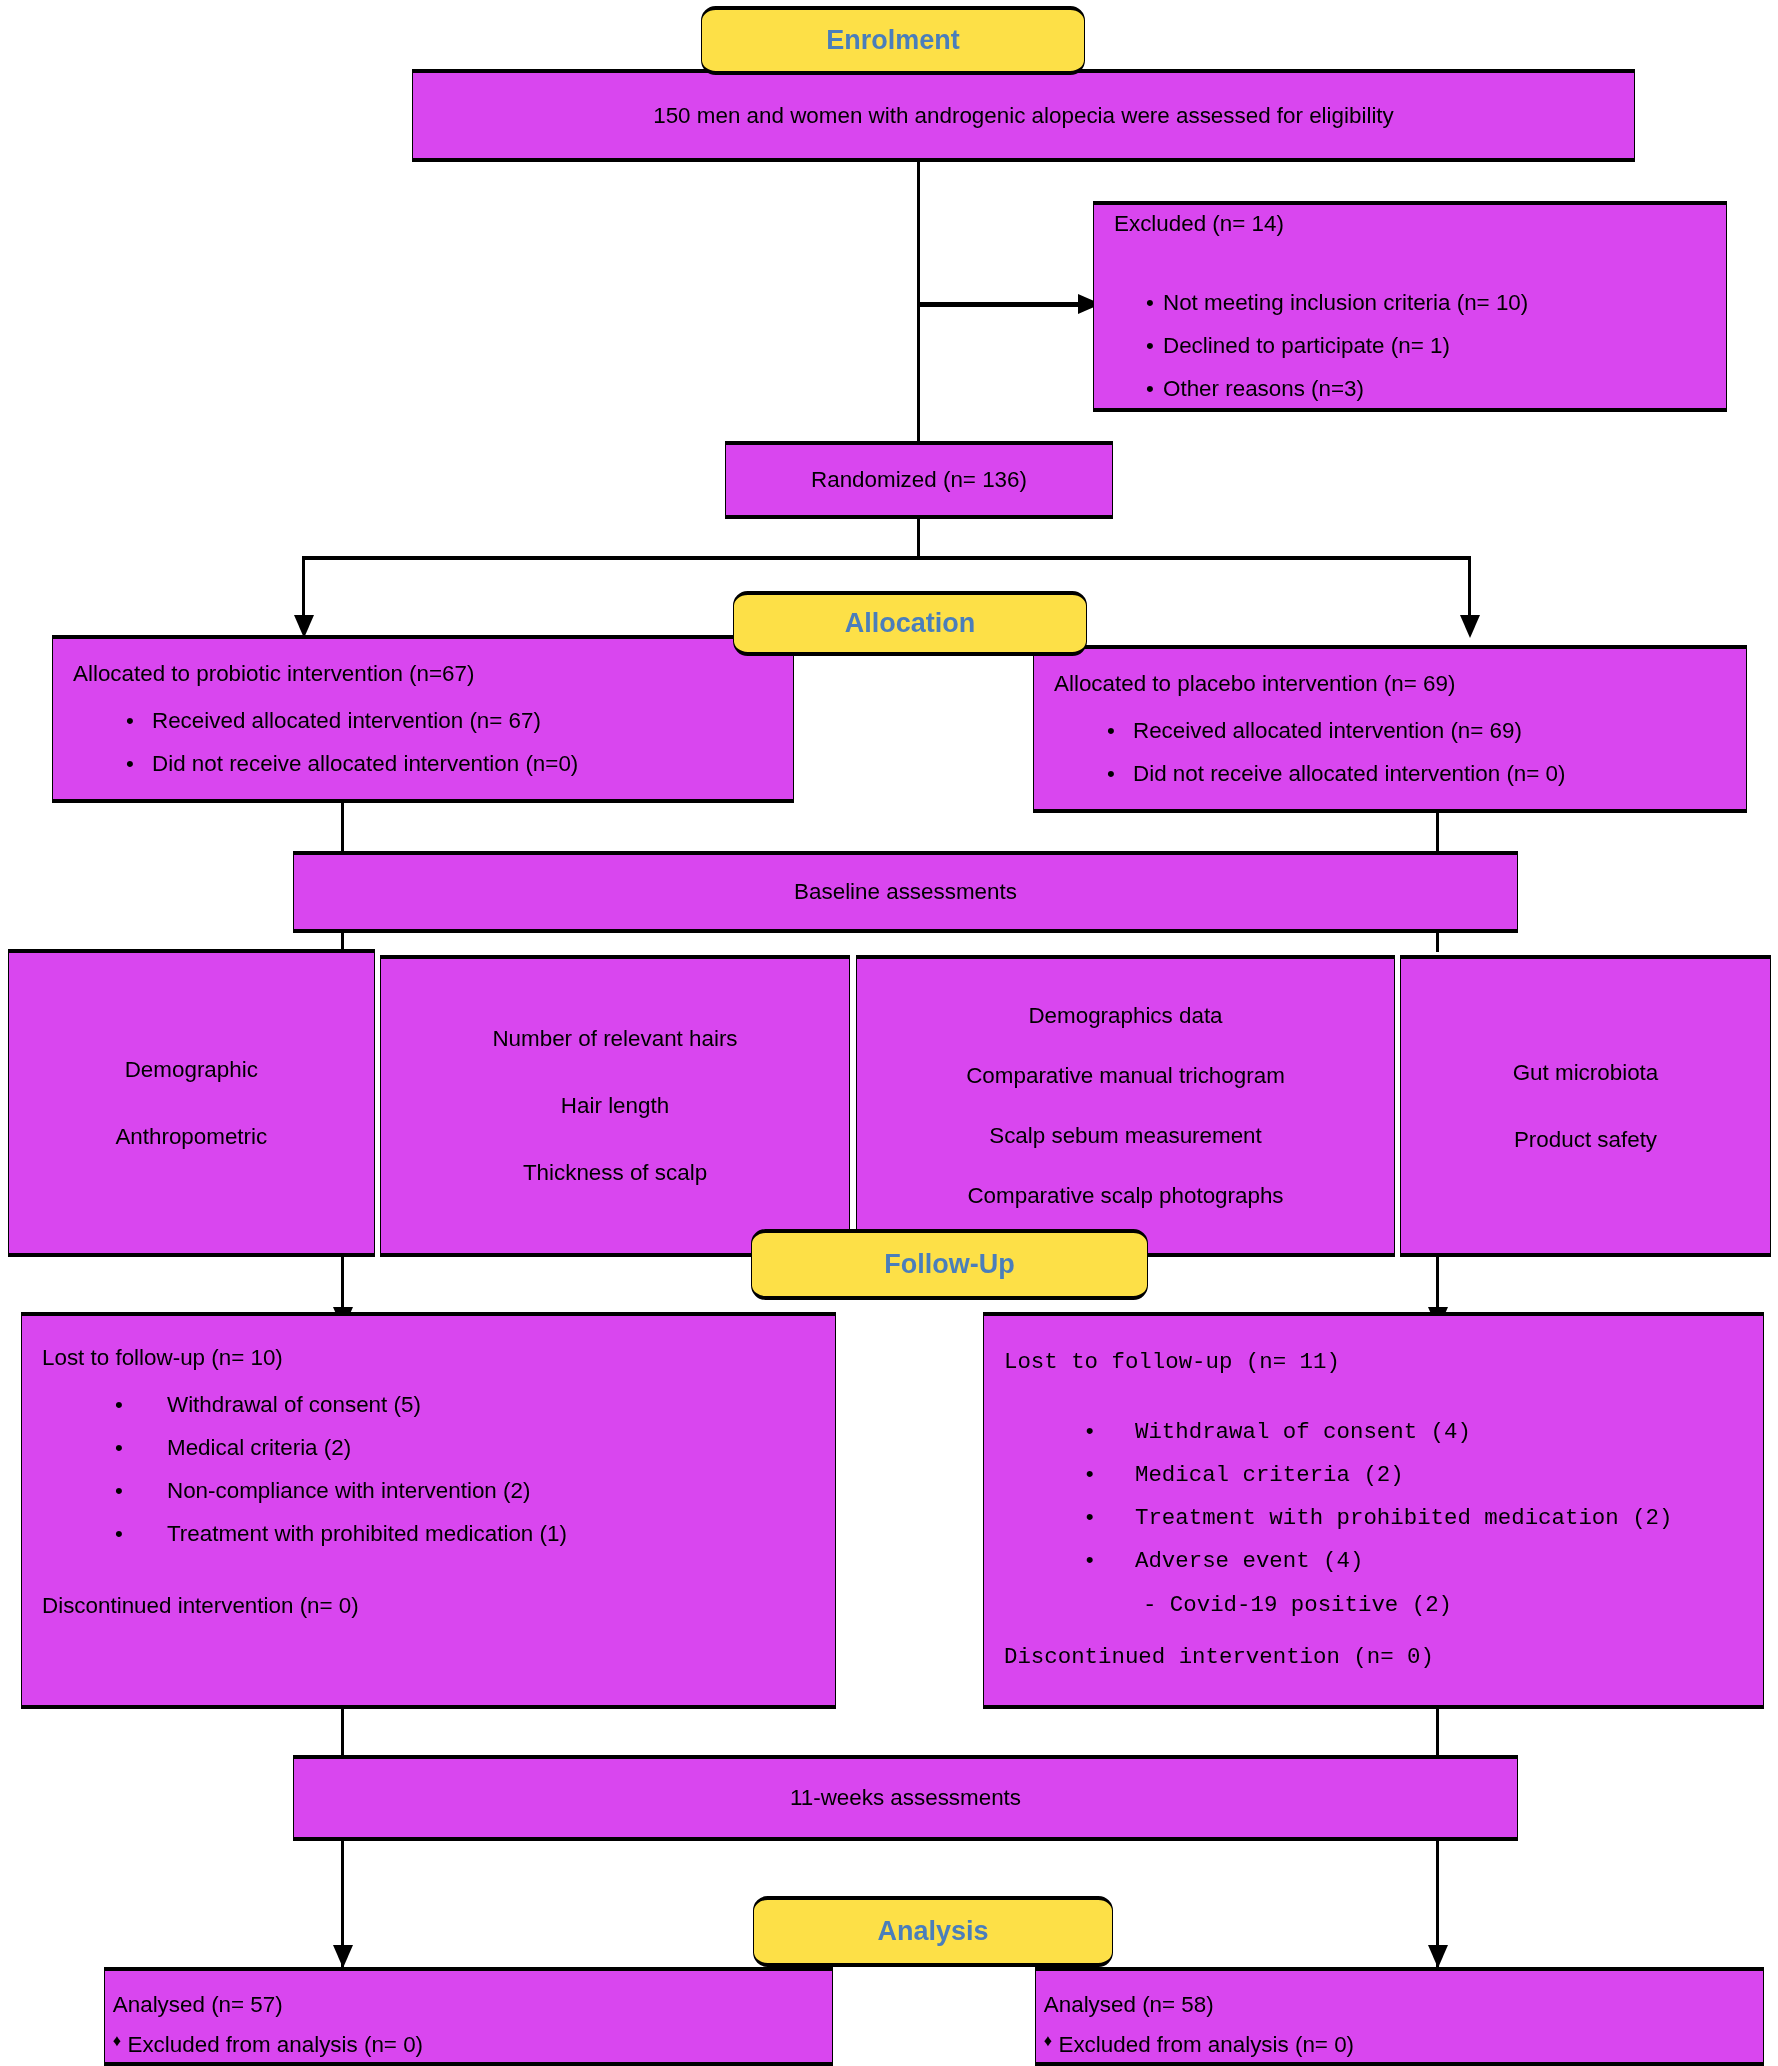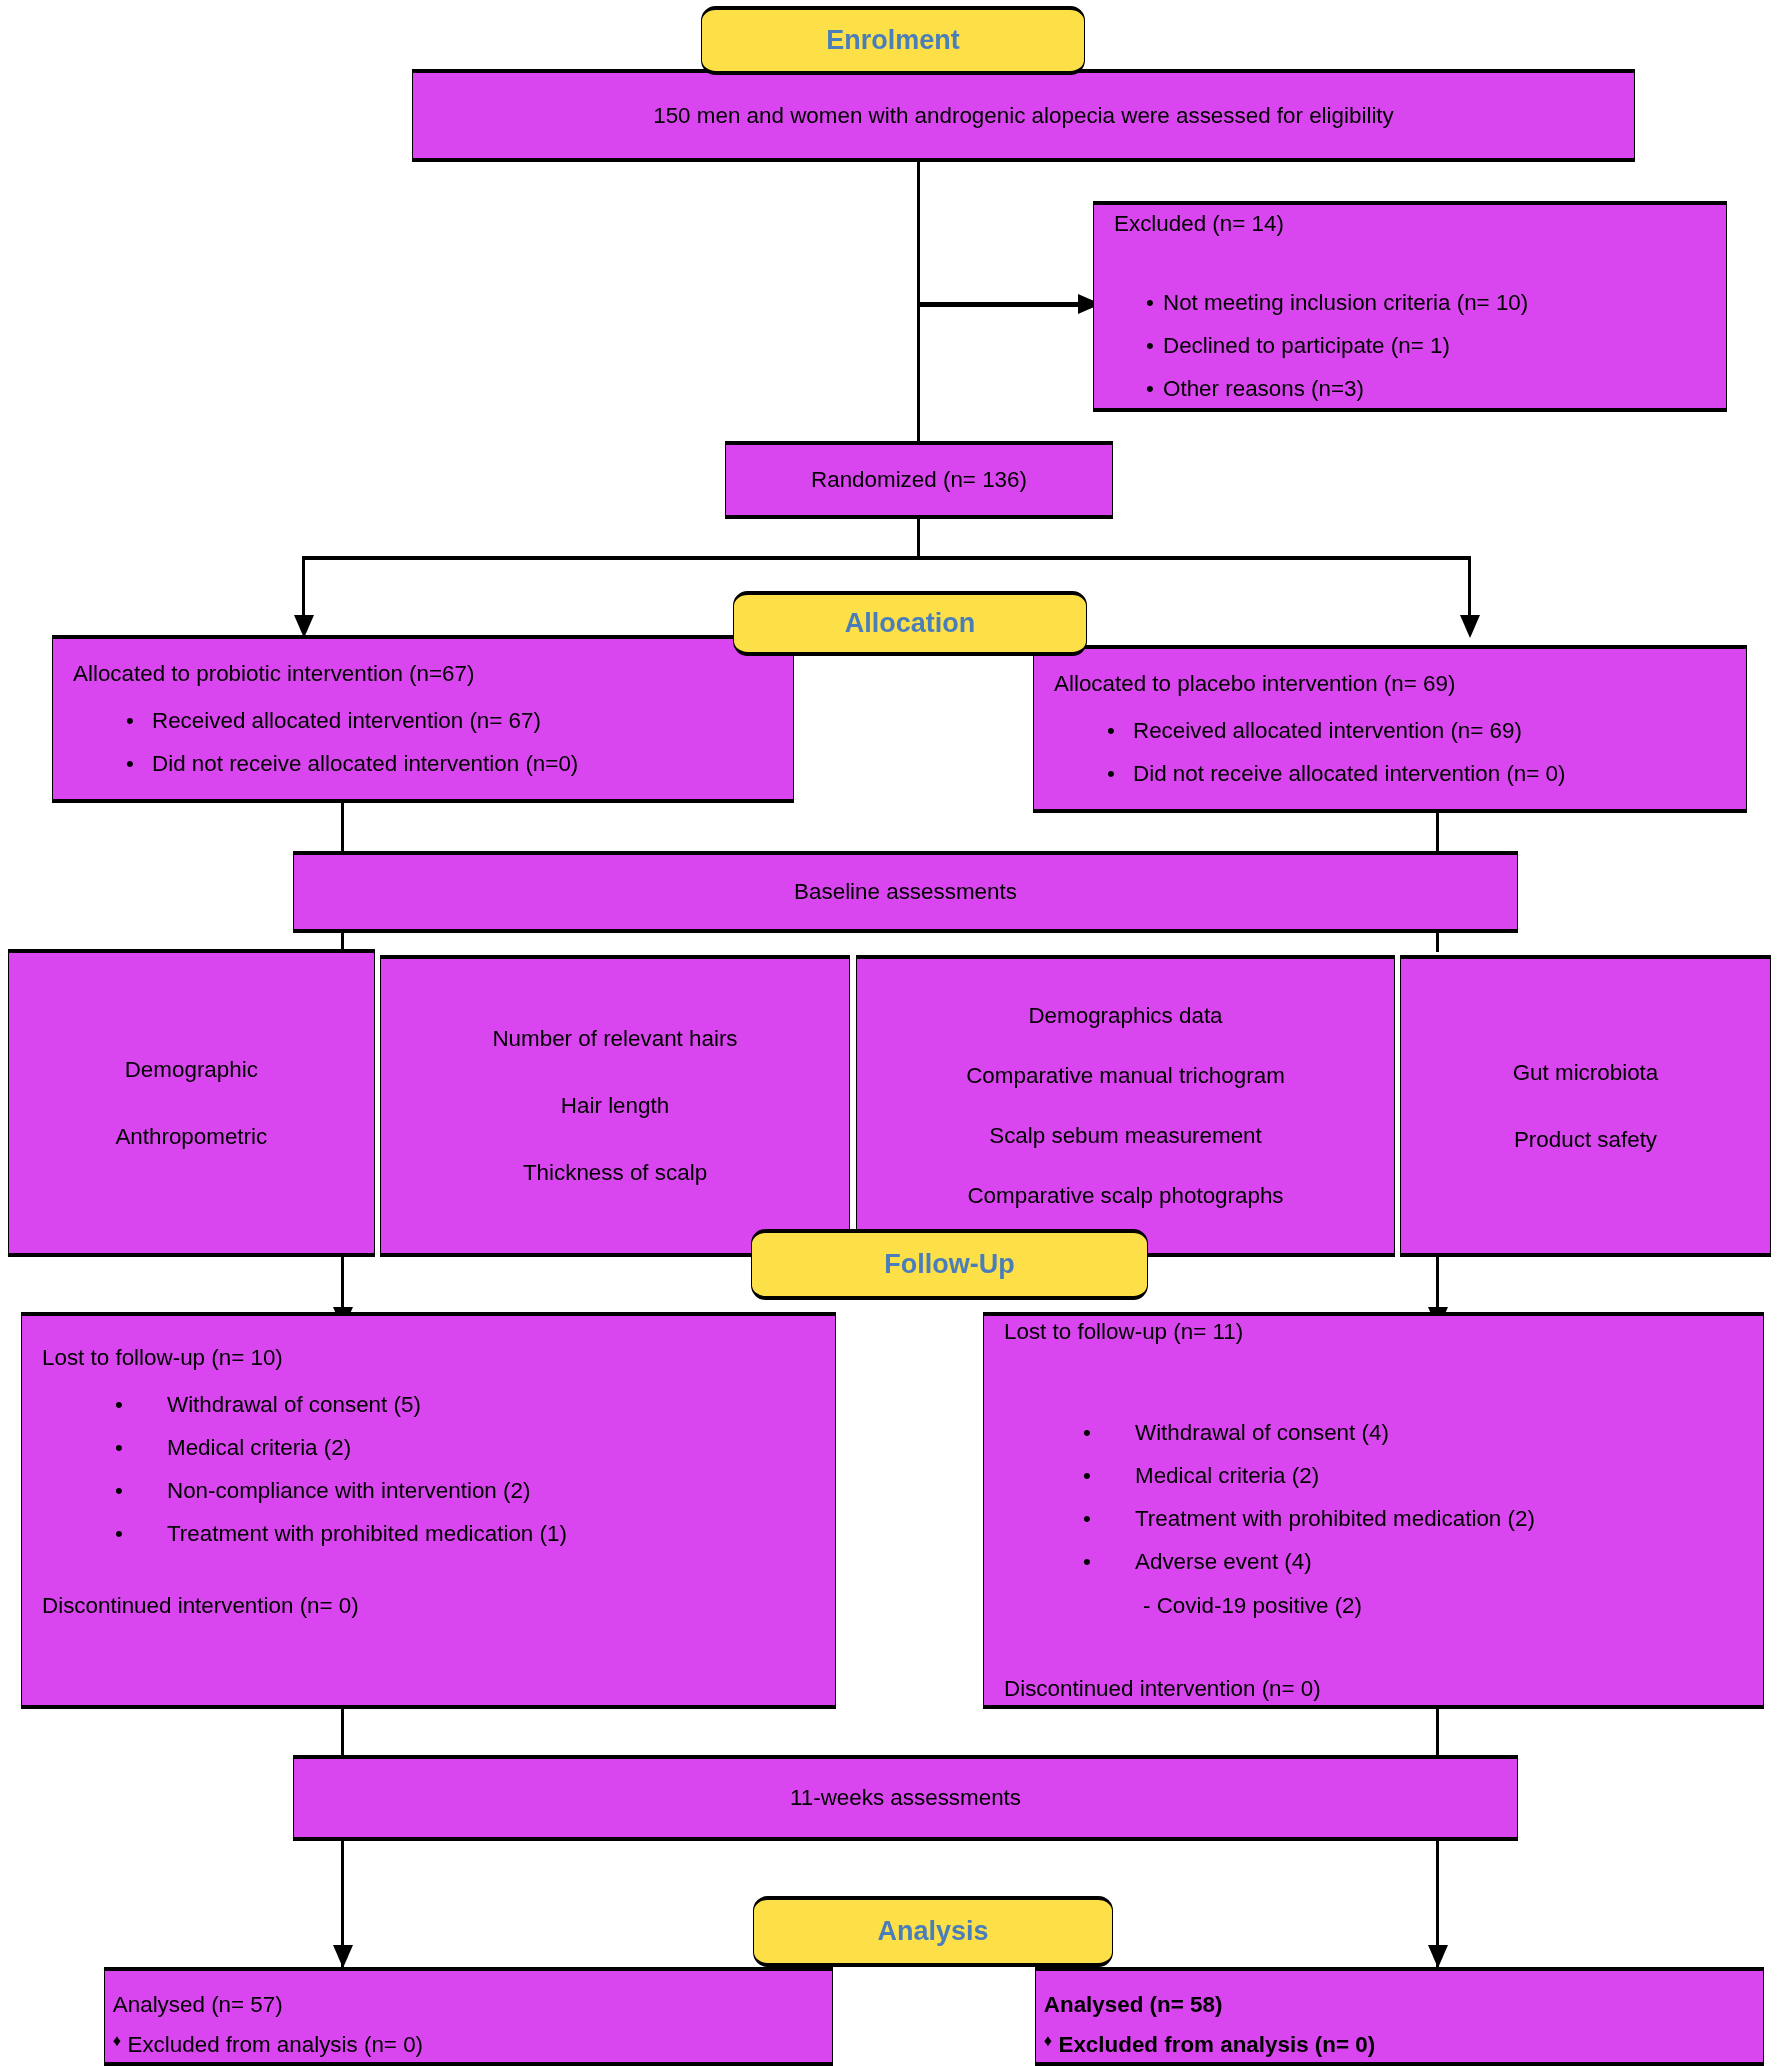--- a/index.html
+++ b/index.html
@@ -278,21 +278,21 @@
           <span class="bu">•</span>
           <span class="lb" style="margin-left:52px;">Treatment with prohibited medication (1)</span>
         </li>
       </ul>
       <div style="height:41px;"></div>
       <div class="txt pad-l">Discontinued intervention (n= 0)</div>
     </div>
   </div>
 
   <div class="box" style="left:983px; top:1312px; width:781px; height:397px;">
-    <div class="box-inner" style="justify-content:space-between; ">
+    <div class="box-inner" style="justify-content:center; font-family:Liberation Mono, monospace;">
       <div class="txt pad-l">Lost to follow-up (n= 11)</div>
       <div style="height:38px;"></div>
       <ul class="bullets" style="padding-left:99px;">
         <li>
           <span class="bu">•</span>
           <span class="lb" style="margin-left:52px;">Withdrawal of consent (4)</span>
         </li>
         <li style="margin-top:11.2px;">
           <span class="bu">•</span>
           <span class="lb" style="margin-left:52px;">Medical criteria (2)</span>
@@ -338,21 +338,21 @@
       <div style="height:8.6px;"></div>
       <ul class="bullets" style="padding-left:7.8px;">
         <li>
           <span class="bu" style="font-size:16.4px;">♦</span>
           <span class="lb" style="margin-left:14.7px;">Excluded from analysis (n= 0)</span>
         </li>
       </ul>
     </div>
   </div>
 
-  <div class="box" style="left:1035px; top:1967px; width:729px; height:99px;font-weight:bold;">
+  <div class="box" style="left:1035px; top:1967px; width:729px; height:99px;">
     <div class="box-inner" style="justify-content:flex-start; padding-top:18px;">
       <div class="txt pad-l" style="padding-left:7.8px;">Analysed (n= 58)</div>
       <div style="height:8.6px;"></div>
       <ul class="bullets" style="padding-left:7.8px;">
         <li>
           <span class="bu" style="font-size:16.4px;">♦</span>
           <span class="lb" style="margin-left:14.7px;">Excluded from analysis (n= 0)</span>
         </li>
       </ul>
     </div>

